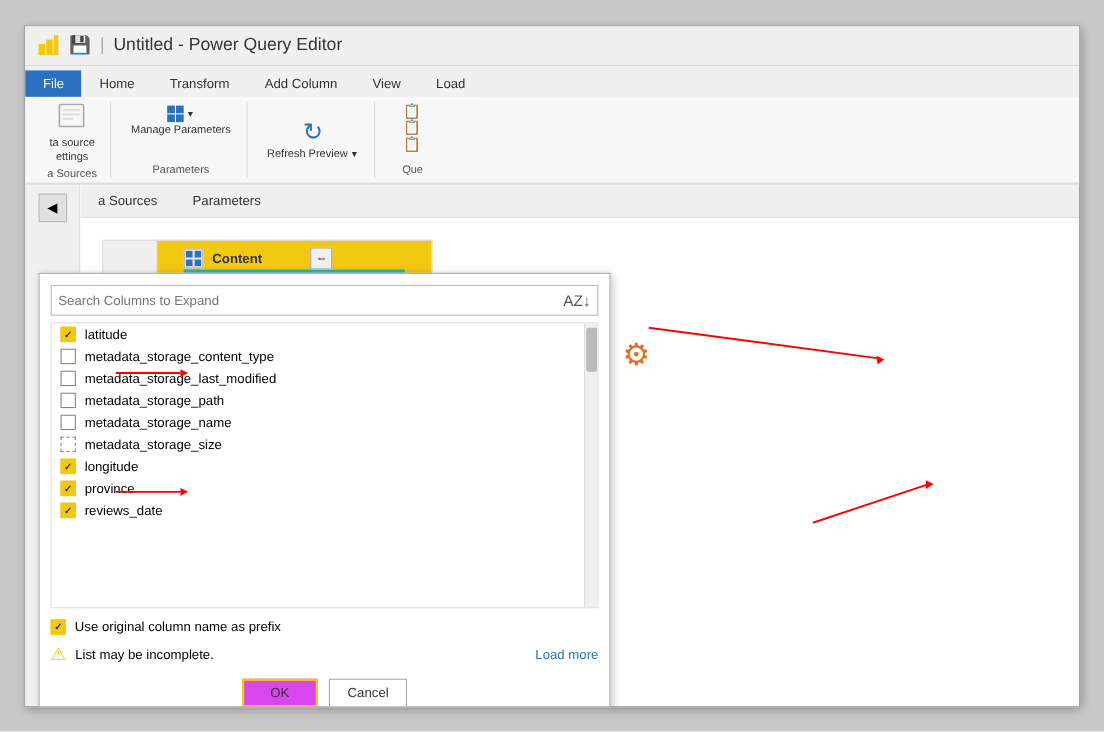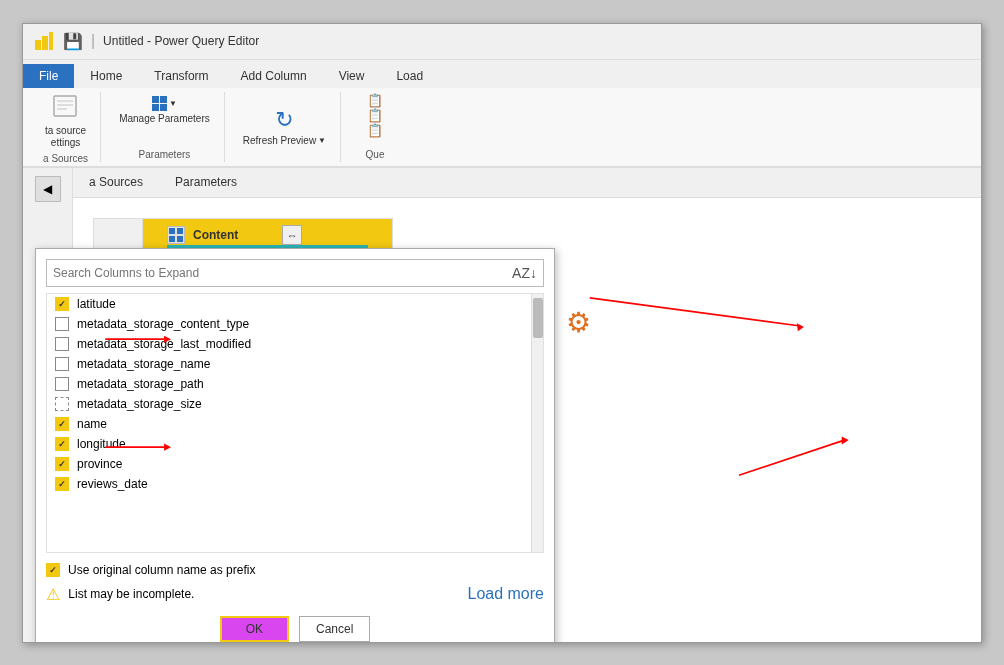--- a/index.html
+++ b/index.html
@@ -39,21 +39,21 @@
     .title-bar-icon {
       display: flex;
       align-items: center;
       gap: 4px;
     }
     .title-bar-sep {
       color: #aaa;
       font-size: 16px;
     }
     .title-bar-text {
-      font-size: 12px;
+      font-size: 16px;
       color: #333;
     }
 
     
     .ribbon-tabs {
       background: #f0f0f0;
       display: flex;
       align-items: flex-end;
       padding: 0 0 0 0;
       height: 28px;
@@ -343,21 +343,21 @@
       font-size: 12px;
       margin-top: 2px;
     }
     .warning-icon {
       color: #F2C811;
       font-size: 16px;
     }
     .load-more-link {
       color: #2a72c0;
       cursor: pointer;
-      font-size: 16px;
+      font-size: 12px;
       text-decoration: none;
     }
     .warning-spacer {
       flex: 1;
     }
 
     .dialog-footer {
       display: flex;
       justify-content: center;
       gap: 10px;
@@ -608,33 +608,29 @@
         <div class="col-item">
           <div class="col-check"></div>
           <span>metadata_storage_content_type</span>
         </div>
         <div class="col-item">
           <div class="col-check"></div>
           <span>metadata_storage_last_modified</span>
         </div>
         <div class="col-item">
           <div class="col-check"></div>
+          <span>metadata_storage_path</span>
+        </div>
+        <div class="col-item">
+          <div class="col-check"></div>
           <span>metadata_storage_name</span>
-        </div>
-        <div class="col-item">
-          <div class="col-check"></div>
-          <span>metadata_storage_path</span>
         </div>
         <div class="col-item">
           <div class="col-check dashed"></div>
           <span>metadata_storage_size</span>
-        </div>
-        <div class="col-item">
-          <div class="col-check checked"></div>
-          <span>name</span>
         </div>
         <div class="col-item">
           <div class="col-check checked"></div>
           <span>longitude</span>
         </div>
         <div class="col-item">
           <div class="col-check checked"></div>
           <span>province</span>
         </div>
         <div class="col-item">

